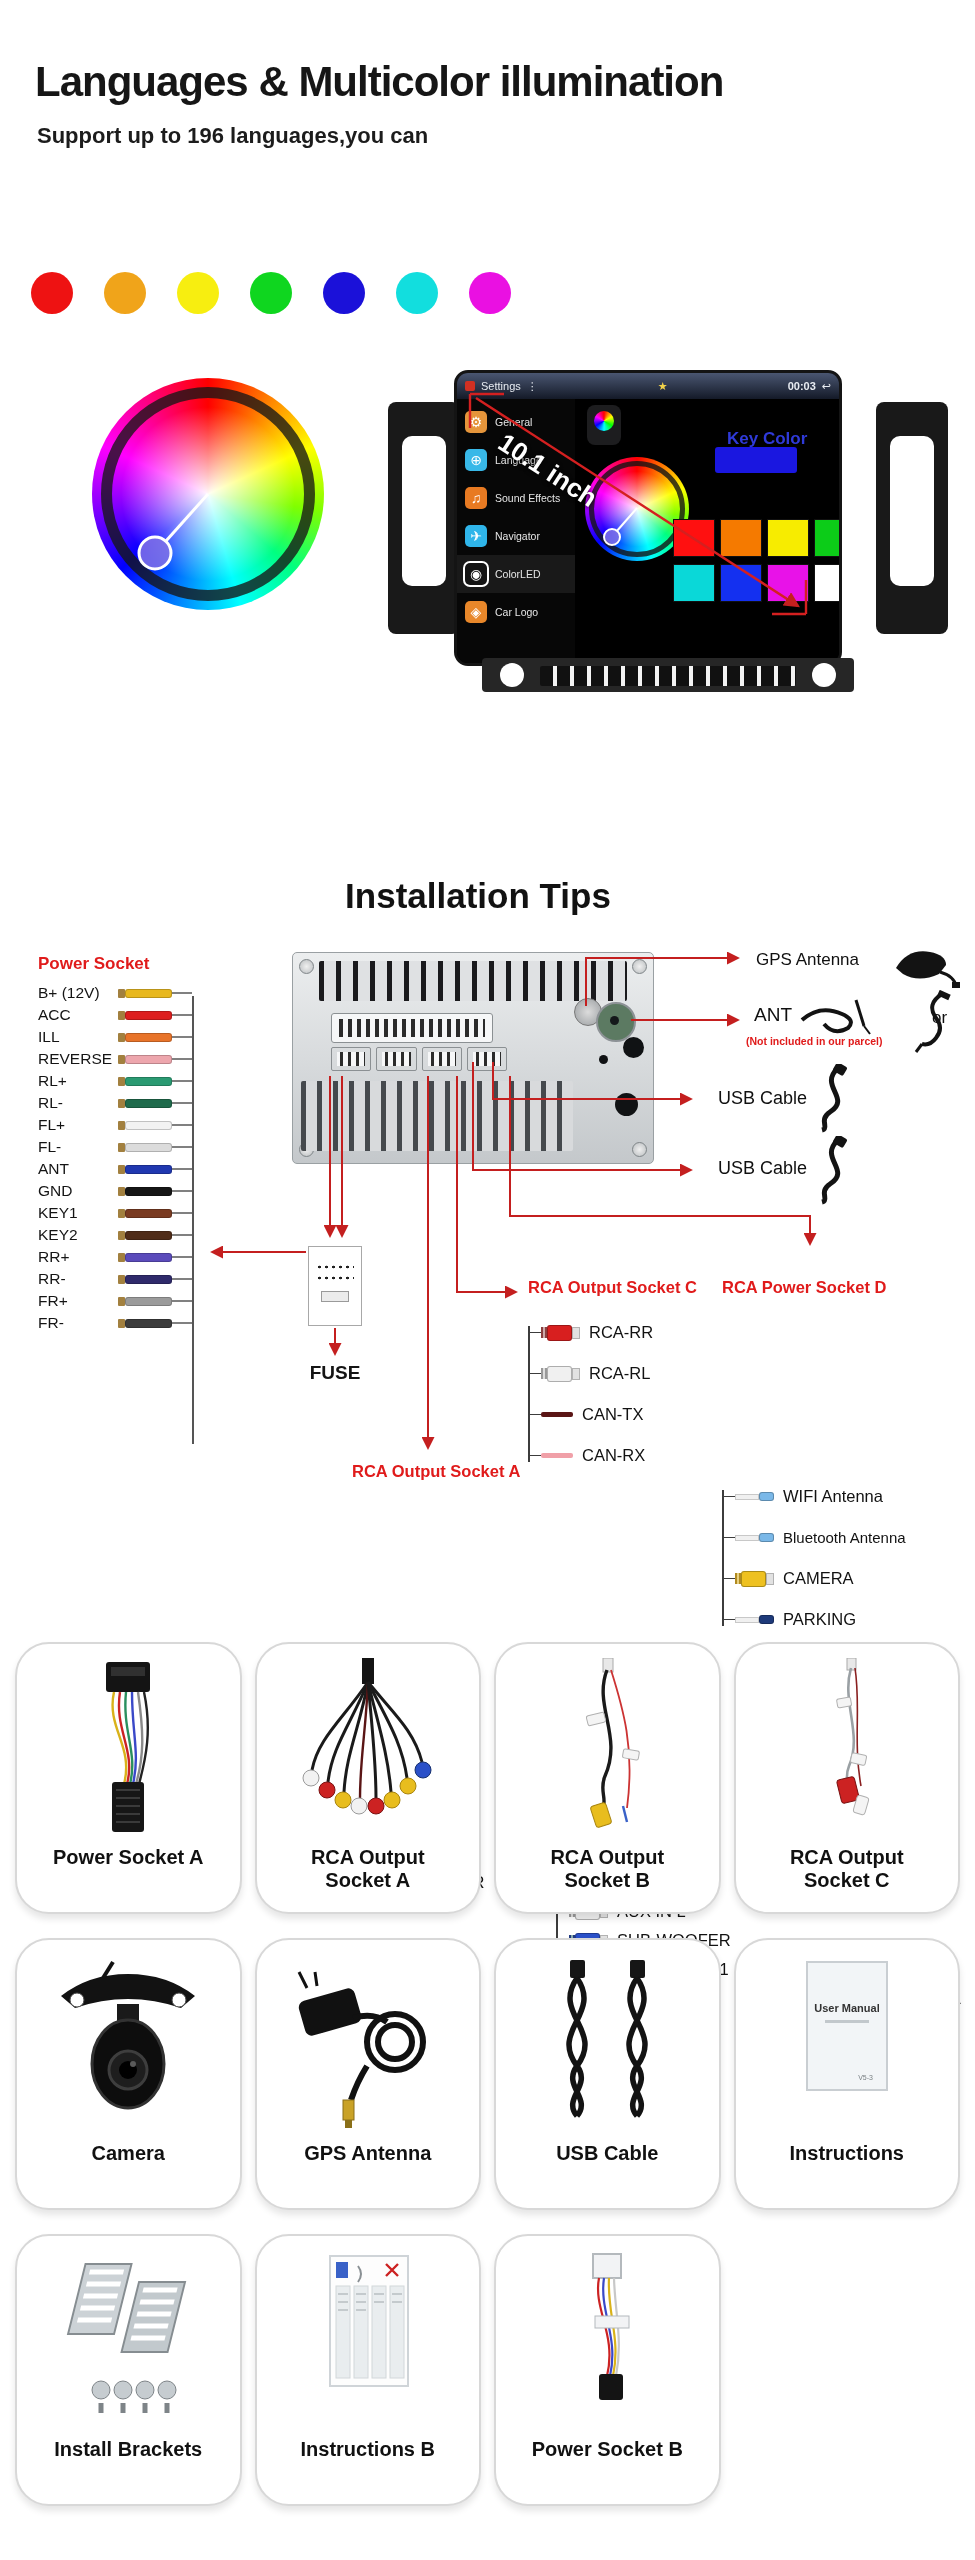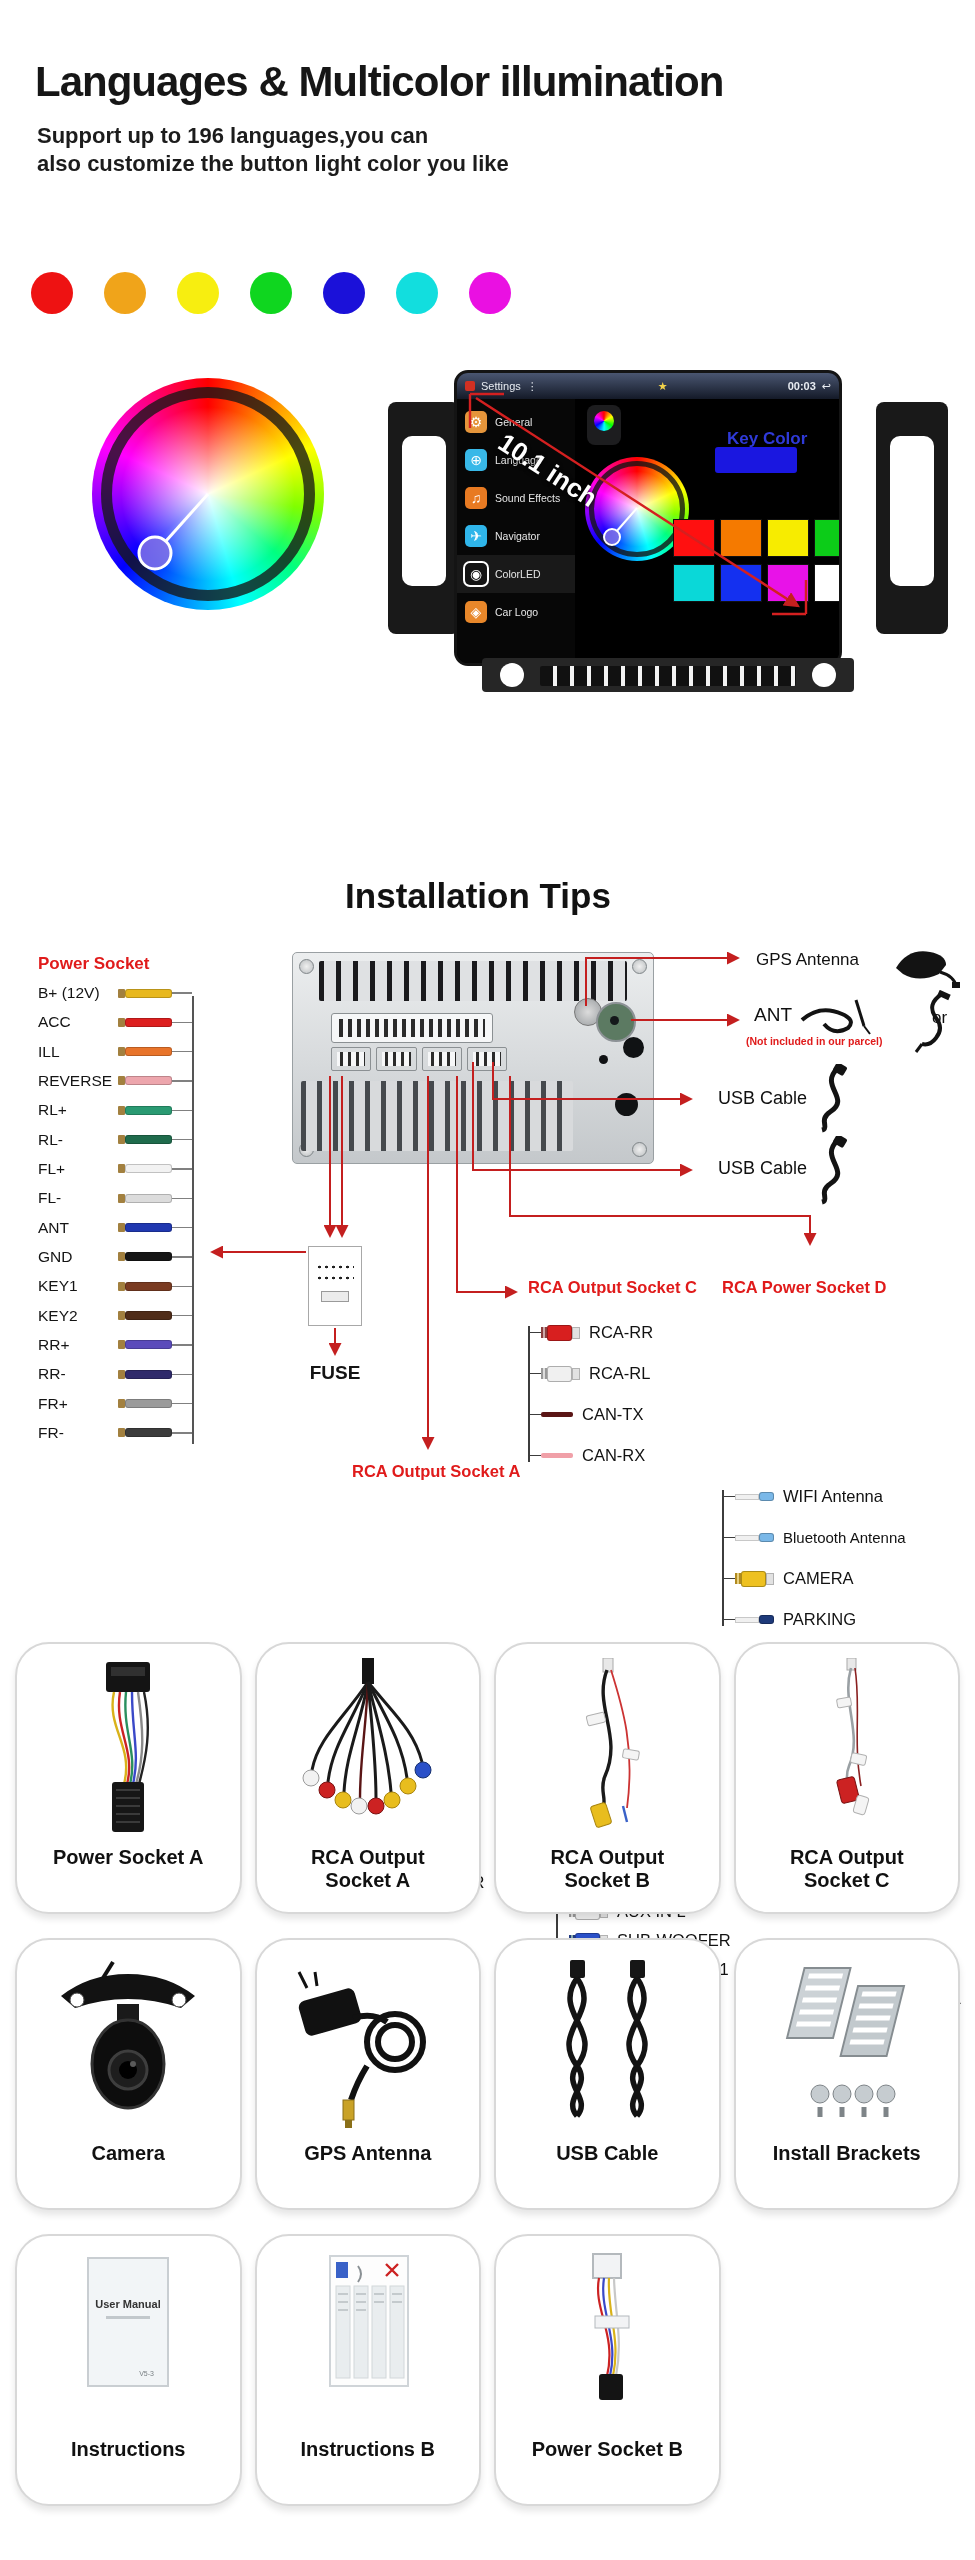--- a/index.html
+++ b/index.html
@@ -51,21 +51,21 @@
   .size-label{left:492px;top:455px;font-size:26px;font-weight:800;color:#fff;
       text-shadow:0 1px 4px rgba(0,0,0,.9);transform:rotate(33deg);}
   .bracket-bar{position:absolute;left:94px;top:298px;width:372px;height:34px;background:#262626;border-radius:4px;}
   .bracket-bar .hole{position:absolute;top:5px;width:24px;height:24px;border-radius:50%;background:#fff;}
   .bracket-bar .cage{position:absolute;left:58px;top:8px;right:58px;bottom:6px;
       background:repeating-linear-gradient(90deg,#111 0 13px,#f4f4f4 13px 17px);border-radius:2px;}
   
   .install-heading{left:0;top:876px;width:956px;text-align:center;font-size:35px;font-weight:800;color:#121212;}
   .red{color:#e01b1b;}
   .ps-heading{left:38px;top:954px;font-size:17px;font-weight:800;}
-  .wires{left:38px;top:982px;width:154px;height:462px;display:flex;flex-direction:column;justify-content:space-between;}
+  .wires{left:38px;top:982px;width:154px;height:462px;display:flex;flex-direction:column;}
   .wrow{display:flex;align-items:center;height:22px;}
   .wlabel{width:80px;font-size:15.5px;color:#141414;}
   .wtip{width:7px;height:9px;background:#a2803f;border-radius:1px;flex:0 0 auto;}
   .wbar{width:45px;height:7px;border-radius:3px;border:1px solid rgba(0,0,0,.2);flex:0 0 auto;}
   .wlead{flex:1;height:1.5px;background:#808080;}
   .bus{left:192px;top:996px;width:2px;height:448px;background:#555;}
   
   .ru{left:292px;top:952px;width:360px;height:210px;background:linear-gradient(#eceeef,#c4c8cb);
       border:1.5px solid #9aa0a3;border-radius:5px;}
   .ru-topfins{position:absolute;left:26px;top:8px;width:308px;height:40px;background:#dfe1e3;
@@ -122,21 +122,20 @@
   .overlay{left:0;top:0;pointer-events:none;}
 </style>
 </head>
 <body>
 
 <div class="canvas">
 
   <div class="abs hero-title">Languages &amp; Multicolor illumination</div>
   <div class="abs hero-sub">
     <div>Support up to 196 languages,you can</div>
-    <div>also customize the button light color you like</div>
   </div>
 
   <div class="abs swatch-row">
     <span class="swatch" style="background-color: rgb(238, 18, 18);"></span>
     <span class="swatch" style="background-color: rgb(240, 164, 26);"></span>
     <span class="swatch" style="background-color: rgb(247, 238, 16);"></span>
     <span class="swatch" style="background-color: rgb(15, 214, 31);"></span>
     <span class="swatch" style="background-color: rgb(27, 17, 217);"></span>
     <span class="swatch" style="background-color: rgb(18, 222, 222);"></span>
     <span class="swatch" style="background-color: rgb(234, 16, 226);"></span>
@@ -641,20 +640,32 @@
           <path d="M55,24 C80,60 28,76 55,112 C70,132 40,144 55,162" stroke="#131313" stroke-width="5.5" fill="none"></path>
           <path d="M115,24 C90,60 142,76 115,112 C100,132 130,144 115,162" stroke="#131313" stroke-width="5.5" fill="none"></path>
           <path d="M115,24 C140,60 88,76 115,112 C130,132 100,144 115,162" stroke="#131313" stroke-width="5.5" fill="none"></path>
         </svg>
       </div>
       <div class="card-label">USB Cable</div>
     </div>
 
     <div class="card">
       <div class="card-art">
+        <svg width="160" height="180" viewBox="0 0 160 180">
+          <rect x="40" y="8" width="80" height="128" fill="#f2f5f7" stroke="#c9ced2" stroke-width="2"></rect>
+          <text x="80" y="58" text-anchor="middle" font-size="11" font-weight="bold" fill="#333">User Manual</text>
+          <rect x="58" y="66" width="44" height="3" fill="#c2c8cc"></rect>
+          <text x="106" y="126" text-anchor="end" font-size="7" fill="#7a8084">V5-3</text>
+        </svg>
+      </div>
+      <div class="card-label">Instructions</div>
+    </div>
+
+    <div class="card">
+      <div class="card-art">
         <svg width="170" height="180" viewBox="0 0 170 180">
           <g transform="skewX(-14)">
             <rect x="46" y="14" width="46" height="70" fill="#ccd2d6" stroke="#868d91" stroke-width="2"></rect>
             <path d="M52,22 h34 M52,34 h34 M52,46 h34 M52,58 h34 M52,70 h34" stroke="#fff" stroke-width="5"></path>
             <rect x="104" y="32" width="46" height="70" fill="#c2c9cd" stroke="#868d91" stroke-width="2"></rect>
             <path d="M110,40 h34 M110,52 h34 M110,64 h34 M110,76 h34 M110,88 h34" stroke="#fff" stroke-width="5"></path>
           </g>
           <g stroke="#7e8488">
             <circle cx="58" cy="140" r="9" fill="#c6ccd0"></circle>
               <circle cx="80" cy="140" r="9" fill="#c6ccd0"></circle>
@@ -663,32 +674,20 @@
             <path d="M58,153 v10 M80,153 v10 M102,153 v10 M124,153 v10" stroke-width="5"></path>
           </g>
         </svg>
       </div>
       <div class="card-label">Install Brackets</div>
     </div>
 
     <div class="card">
       <div class="card-art">
         <svg width="160" height="180" viewBox="0 0 160 180">
-          <rect x="40" y="8" width="80" height="128" fill="#f2f5f7" stroke="#c9ced2" stroke-width="2"></rect>
-          <text x="80" y="58" text-anchor="middle" font-size="11" font-weight="bold" fill="#333">User Manual</text>
-          <rect x="58" y="66" width="44" height="3" fill="#c2c8cc"></rect>
-          <text x="106" y="126" text-anchor="end" font-size="7" fill="#7a8084">V5-3</text>
-        </svg>
-      </div>
-      <div class="card-label">Instructions</div>
-    </div>
-
-    <div class="card">
-      <div class="card-art">
-        <svg width="160" height="180" viewBox="0 0 160 180">
           <rect x="42" y="6" width="78" height="130" fill="#fdfdfd" stroke="#cfd4d8" stroke-width="2"></rect>
           <rect x="48" y="12" width="12" height="16" fill="#3a62c8"></rect>
           <path d="M98,14 l12,12 M110,14 l-12,12" stroke="#cc2222" stroke-width="2.4"></path>
           <path d="M70,16 q6,8 0,16" stroke="#8a9094" stroke-width="2" fill="none"></path>
           <g fill="#e9edef" stroke="#d2d7da">
             <rect x="48" y="36" width="14" height="92"></rect>
               <rect x="66" y="36" width="14" height="92"></rect>
             <rect x="84" y="36" width="14" height="92"></rect>
               <rect x="102" y="36" width="14" height="92"></rect>
           </g>

